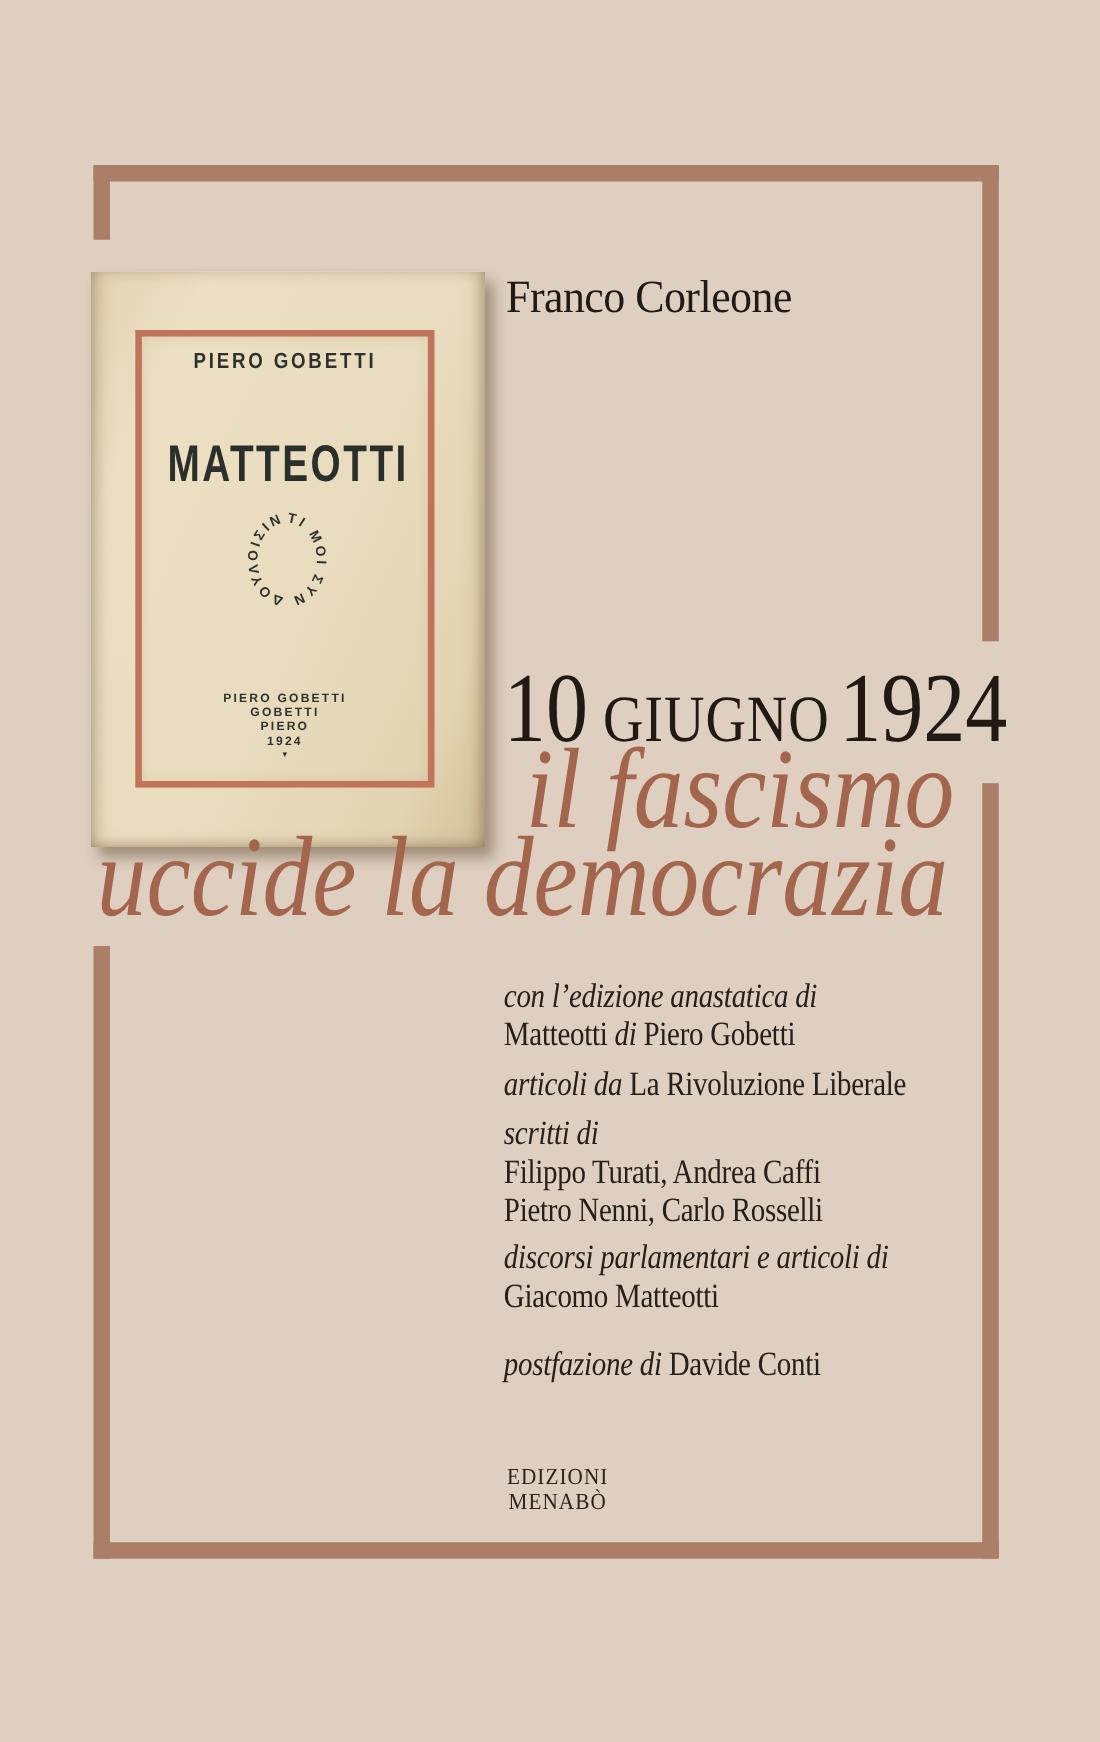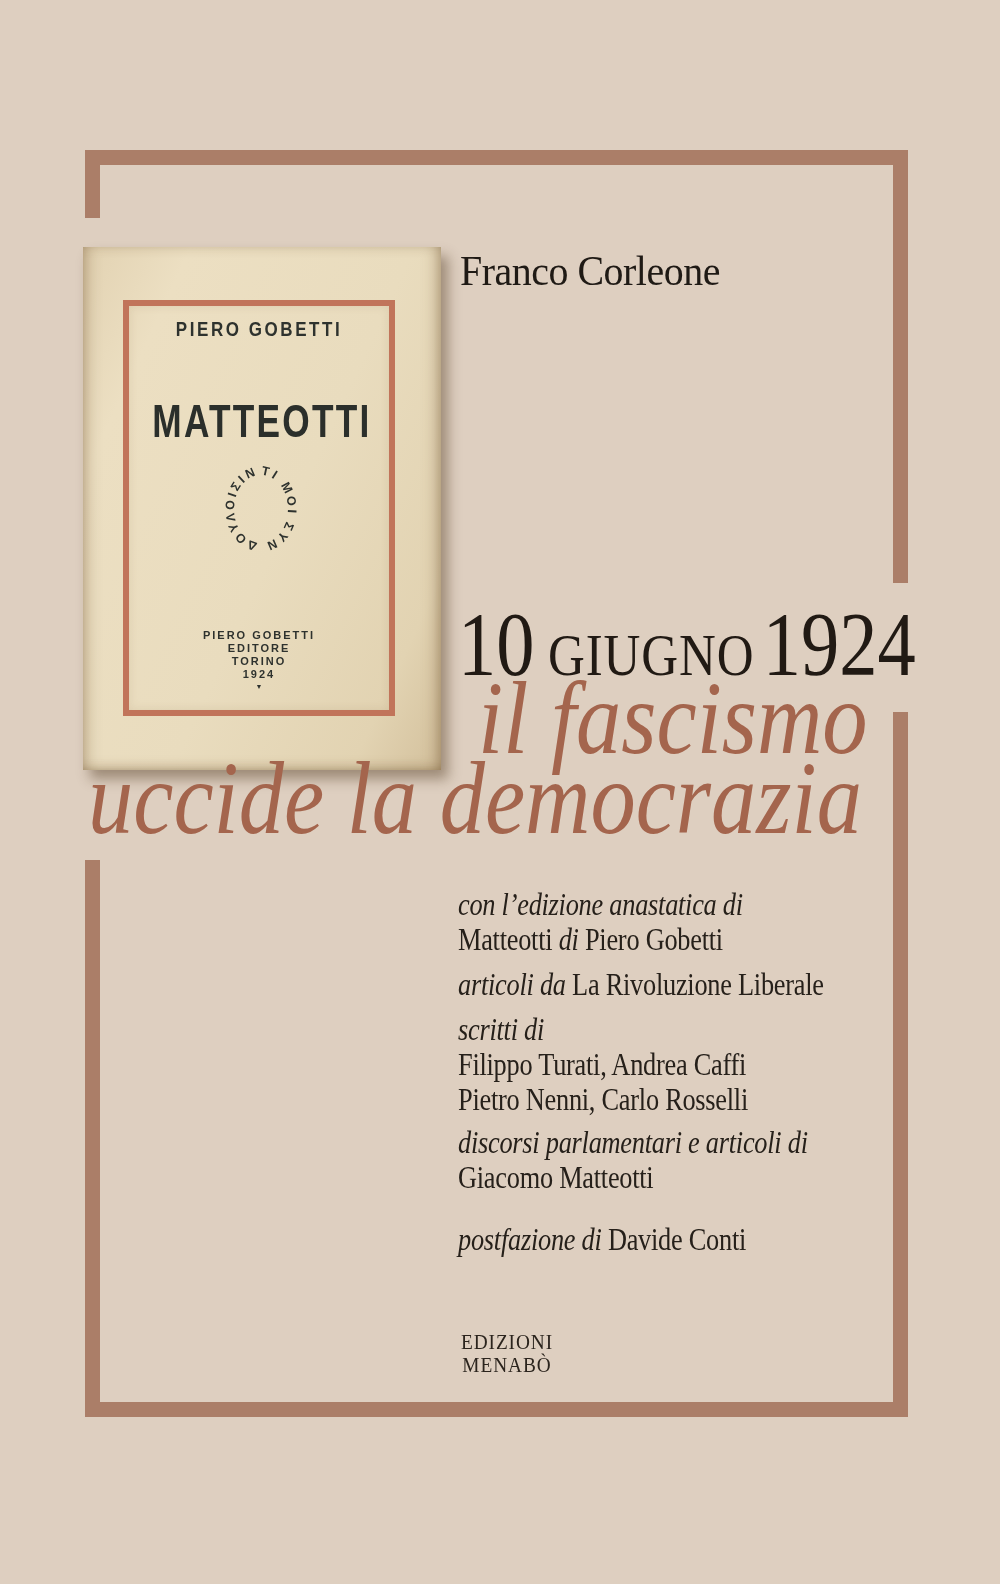--- a/index.html
+++ b/index.html
@@ -111,22 +111,22 @@
     <svg class="emblem" width="86" height="96" viewBox="0 0 86 96">
       <defs>
         <path id="embp" d="M 43 14 A 27 34 0 1 1 42.99 14" fill="none"></path>
       </defs>
       <text font-family="Liberation Sans, sans-serif" font-size="12.5" font-weight="bold" fill="#2e322e" letter-spacing="1.5">
         <textPath href="#embp" textLength="188">ΤΙ ΜΟΙ ΣΥΝ ΔΟΥΛΟΙΣΙΝ</textPath>
       </text>
     </svg>
     <div class="book-imprint">
       <div>PIERO GOBETTI</div>
-      <div>EDITORE</div>
-      <div>TORINO</div>
+      <div>GOBETTI</div>
+      <div>PIERO</div>
       <div>1924</div>
       <div class="tri">▼</div>
     </div>
   </div>
 
   <div class="author-name">Franco Corleone</div>
 
   <div class="title-date"><span>10</span><span class="month">GIUGNO</span><span>1924</span></div>
   <div class="title-it t-fascismo">il fascismo</div>
   <div class="title-it t-uccide">uccide la democrazia</div>

